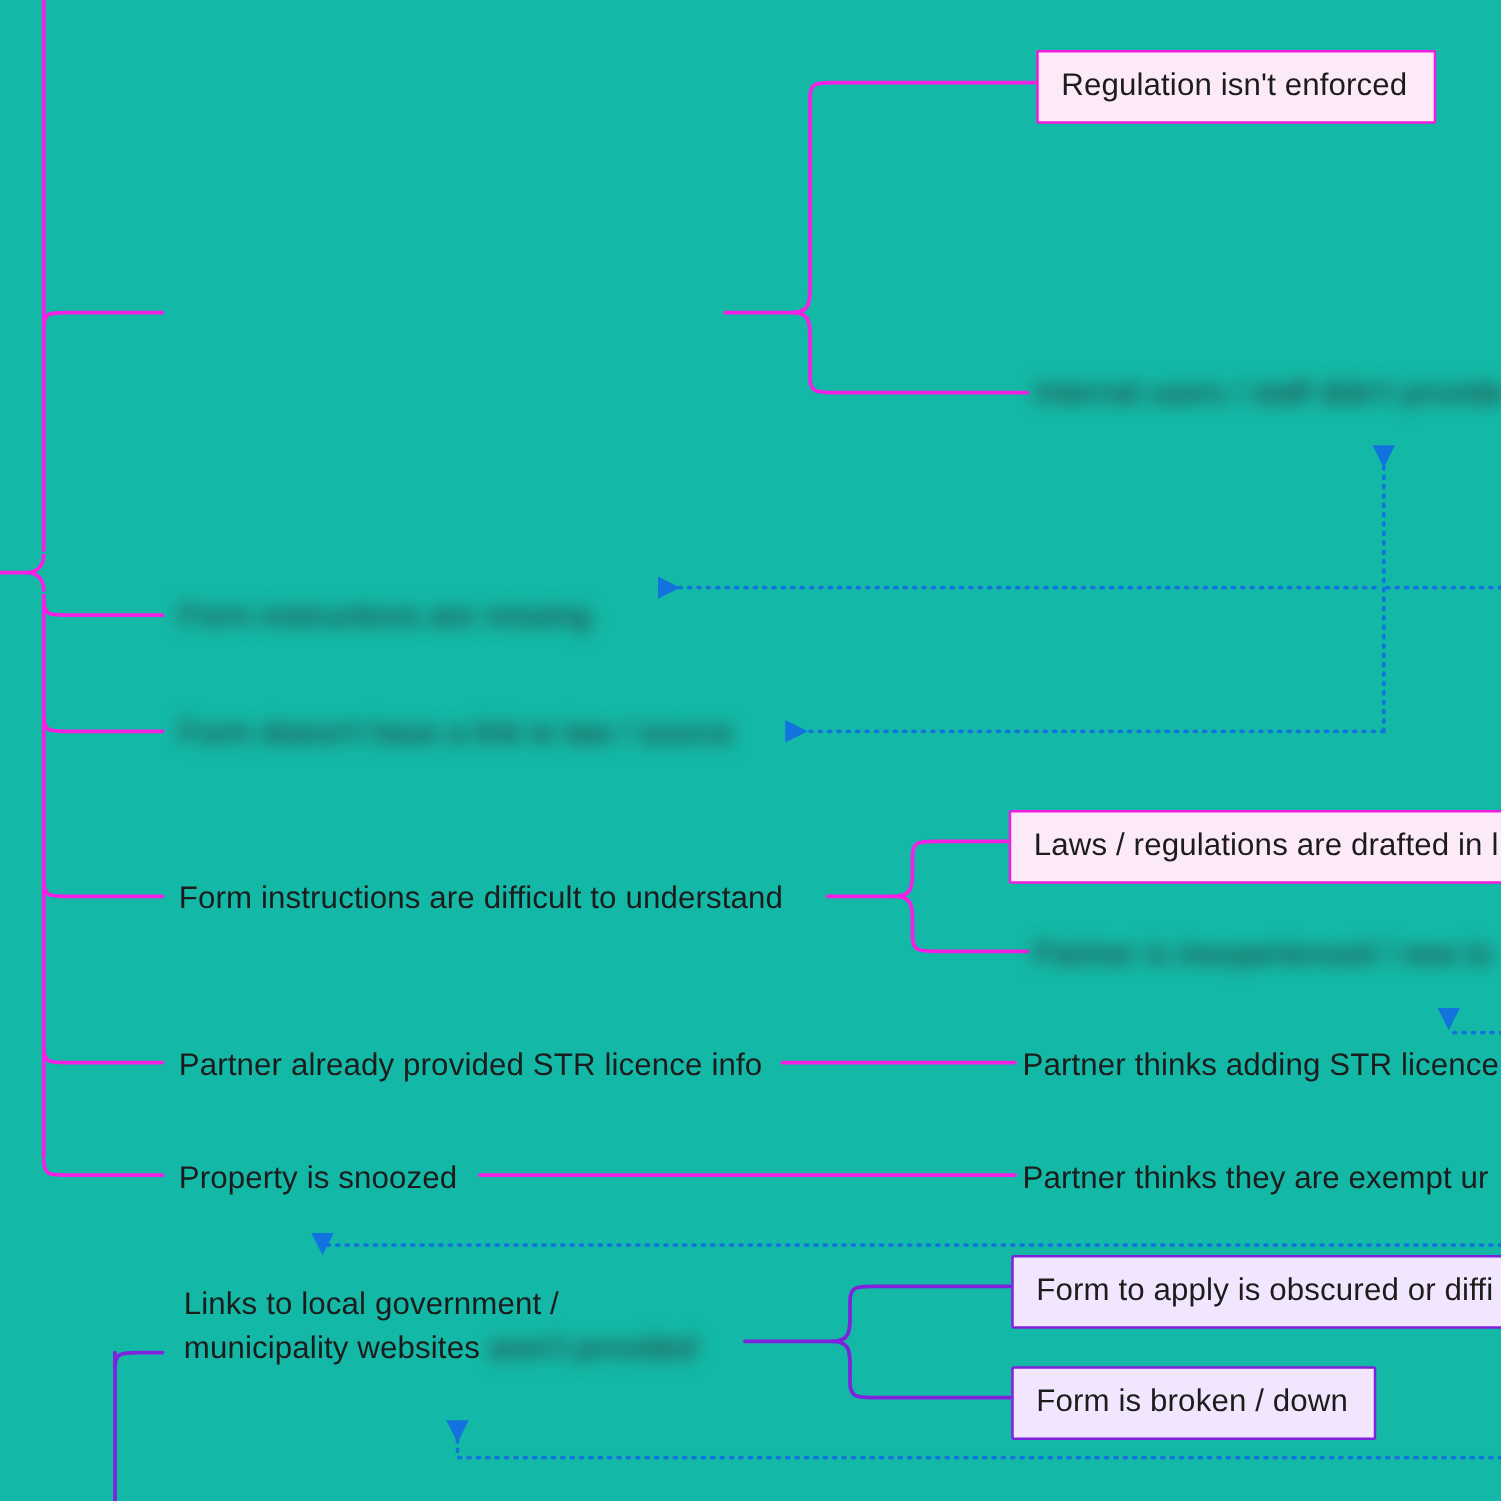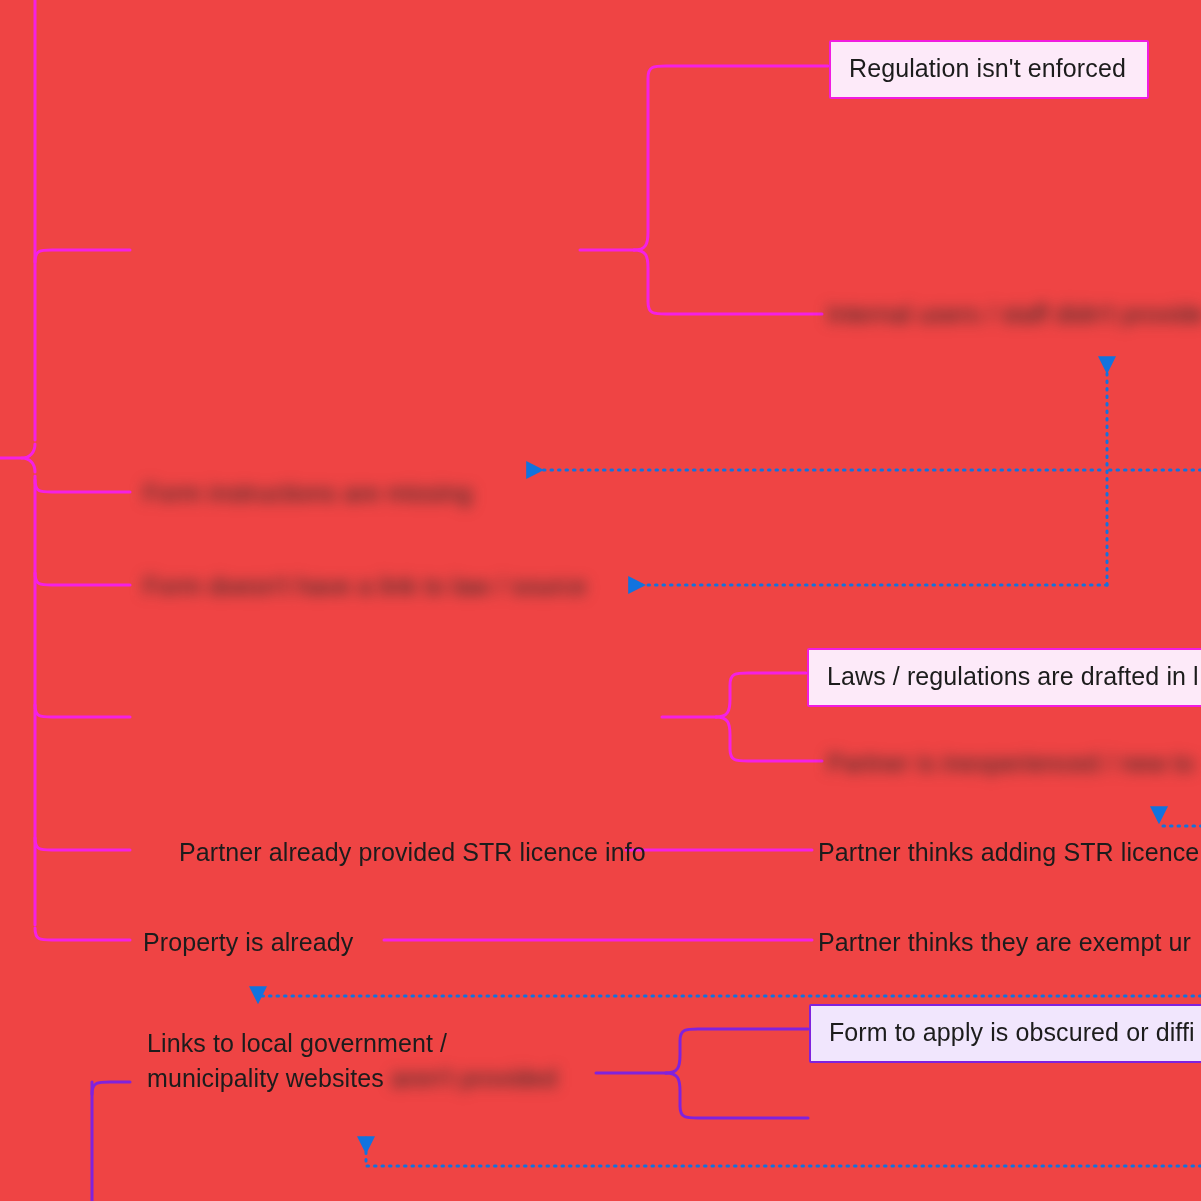--- a/index.html
+++ b/index.html
@@ -7,21 +7,21 @@
     padding: 0;
     background: #ffffff;
   }
   body {
     font-family: "Liberation Sans", "DejaVu Sans", sans-serif;
   }
   #canvas {
     position: relative;
     width: 1201px;
     height: 1201px;
-    background: #ef4444;
+    background: #14b8a6;
     overflow: hidden;
   }
   #wires {
     position: absolute;
     left: 0;
     top: 0;
     width: 1201px;
     height: 1201px;
     pointer-events: none;
   }
@@ -133,32 +133,34 @@
 
   <div class="node boxed pinkbox" style="left:829px; top:40px; width:320px;">Regulation isn't enforced</div>
 
 
   <div class="node blurred" style="left:827px; top:297px; width:400px;">Internal users / staff didn't provide</div>
 
   <div class="node blurred" style="left:143px; top:476px; width:350px;">Form instructions are missing</div>
 
   <div class="node blurred" style="left:143px; top:569px; width:450px;">Form doesn't have a link to law / source</div>
 
+  <div class="node" style="left:143px; top:701px; width:520px;">Form instructions are difficult to understand</div>
 
   <div class="node boxed pinkbox" style="left:807px; top:648px; width:420px;">Laws / regulations are drafted in l</div>
 
   <div class="node blurred" style="left:827px; top:746px; width:400px;">Partner is inexperienced / new to</div>
 
-  <div class="node" style="left:143px; top:835px; width:490px;margin-left:36px;">Partner already provided STR licence info</div>
+  <div class="node" style="left:143px; top:835px; width:490px;">Partner already provided STR licence info</div>
 
   <div class="node" style="left:818px; top:835px; width:400px;">Partner thinks adding STR licence</div>
 
-  <div class="node" style="left:143px; top:925px; width:250px;">Property is already</div>
+  <div class="node" style="left:143px; top:925px; width:250px;">Property is snoozed</div>
 
   <div class="node" style="left:818px; top:925px; width:400px;">Partner thinks they are exempt ur</div>
 
   <div class="node" style="left:147px; top:1026px; width:460px;"><span>Links to local government /
 municipality websites </span><span class="blur-inline">aren't provided</span></div>
 
   <div class="node boxed purplebox" style="left:809px; top:1004px; width:420px;">Form to apply is obscured or diffi</div>
 
+  <div class="node boxed purplebox" style="left:809px; top:1093px; width:292px;">Form is broken / down</div>
 
 </div>
 
 </body></html>

